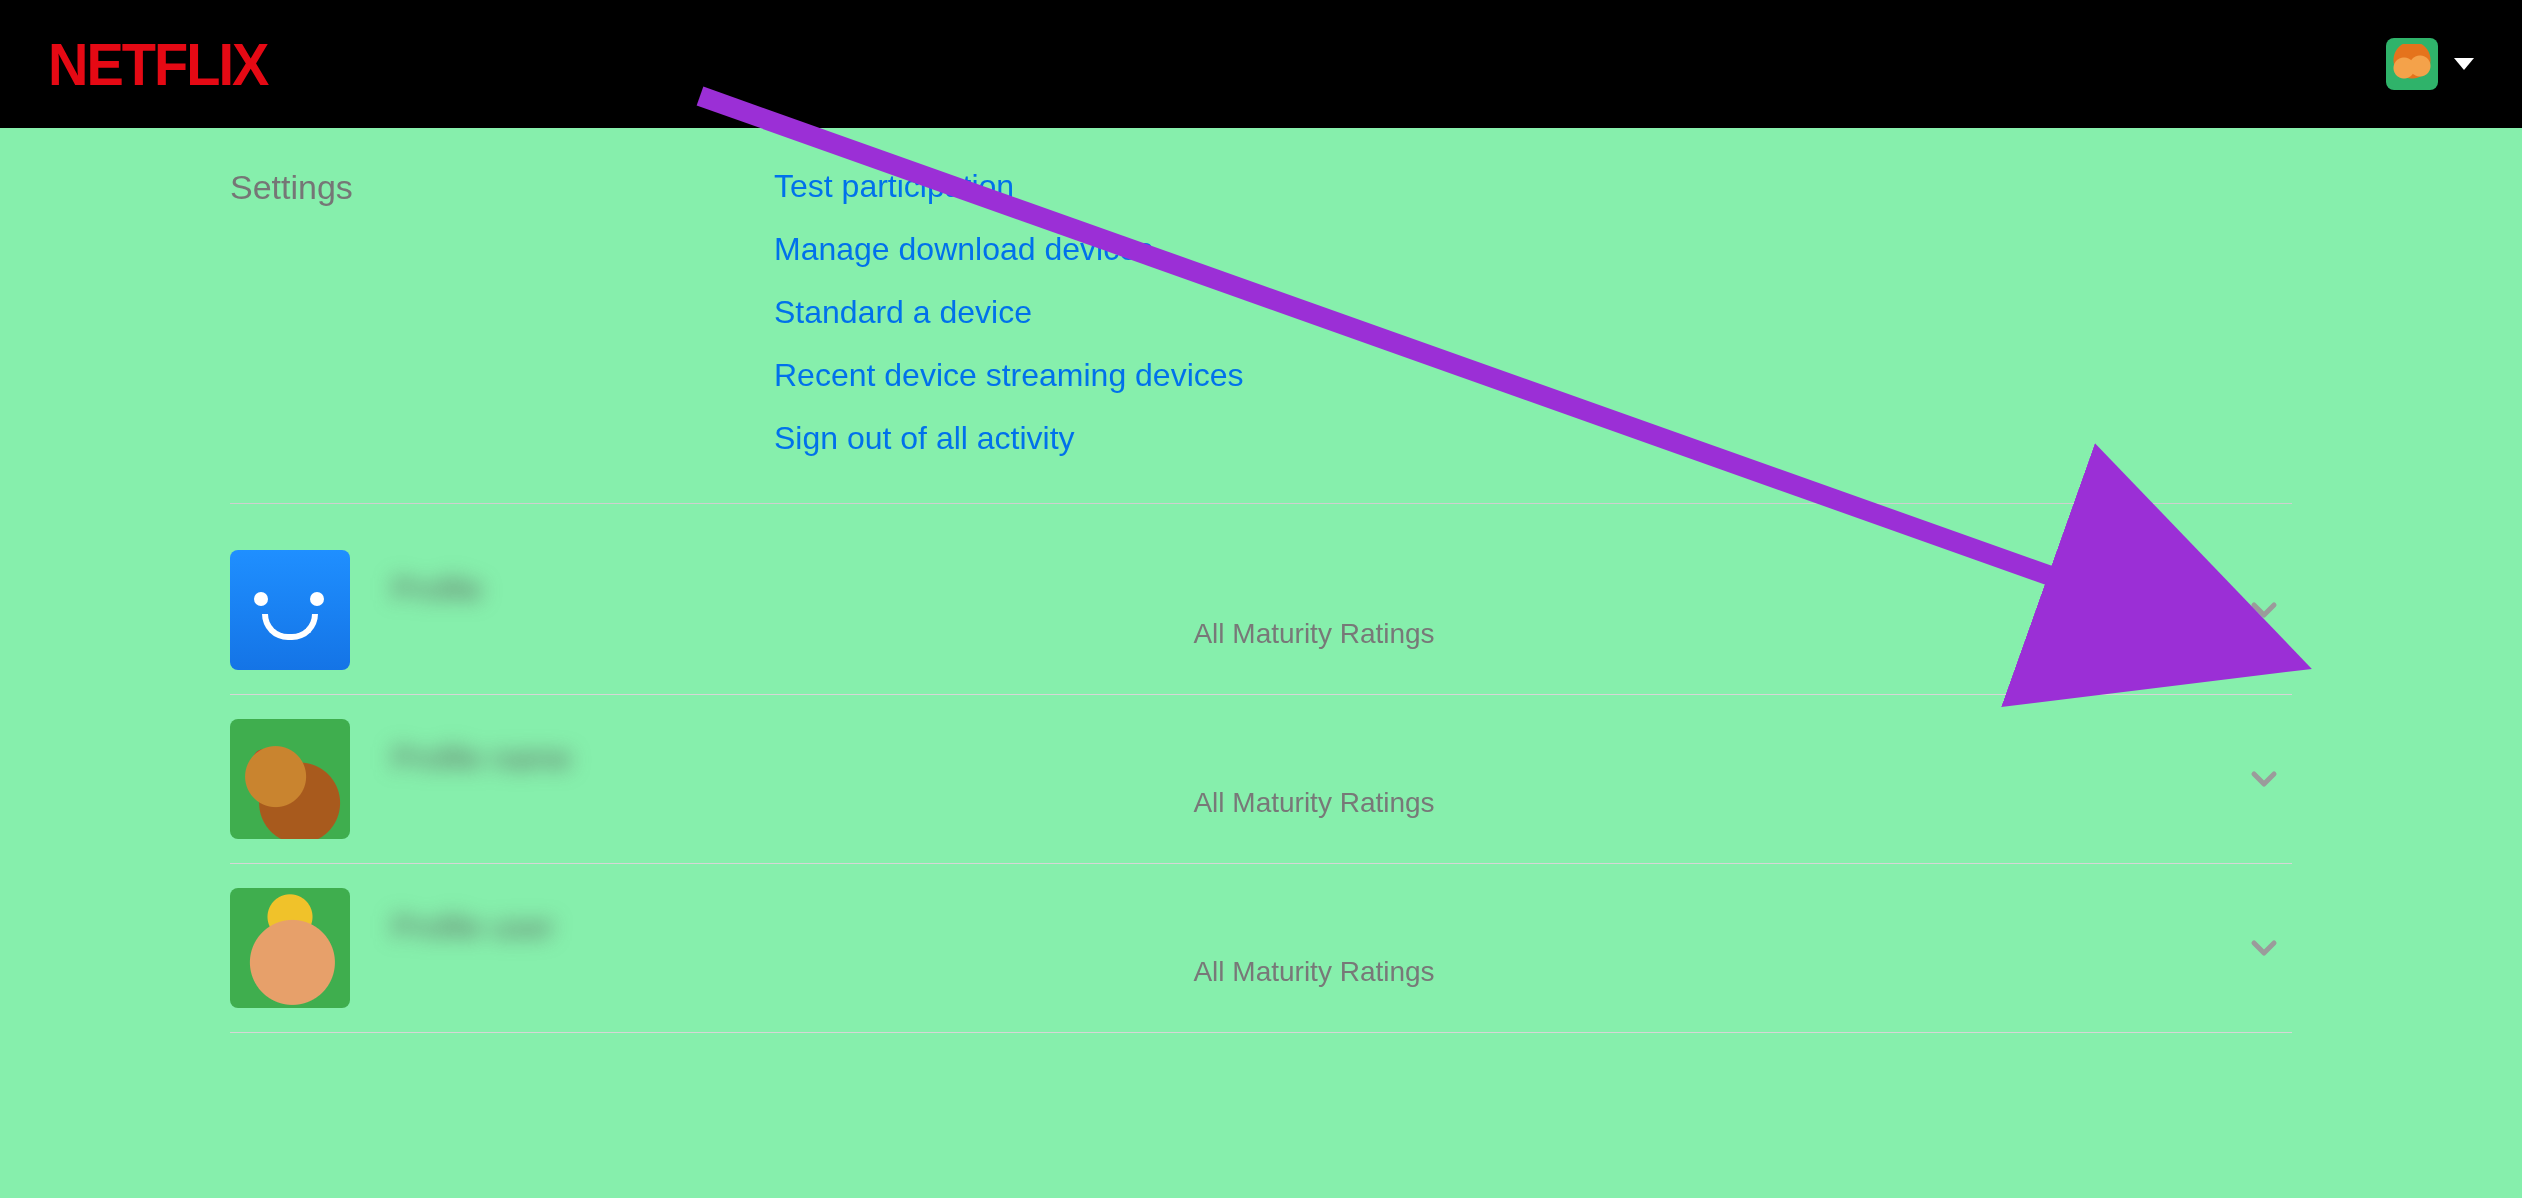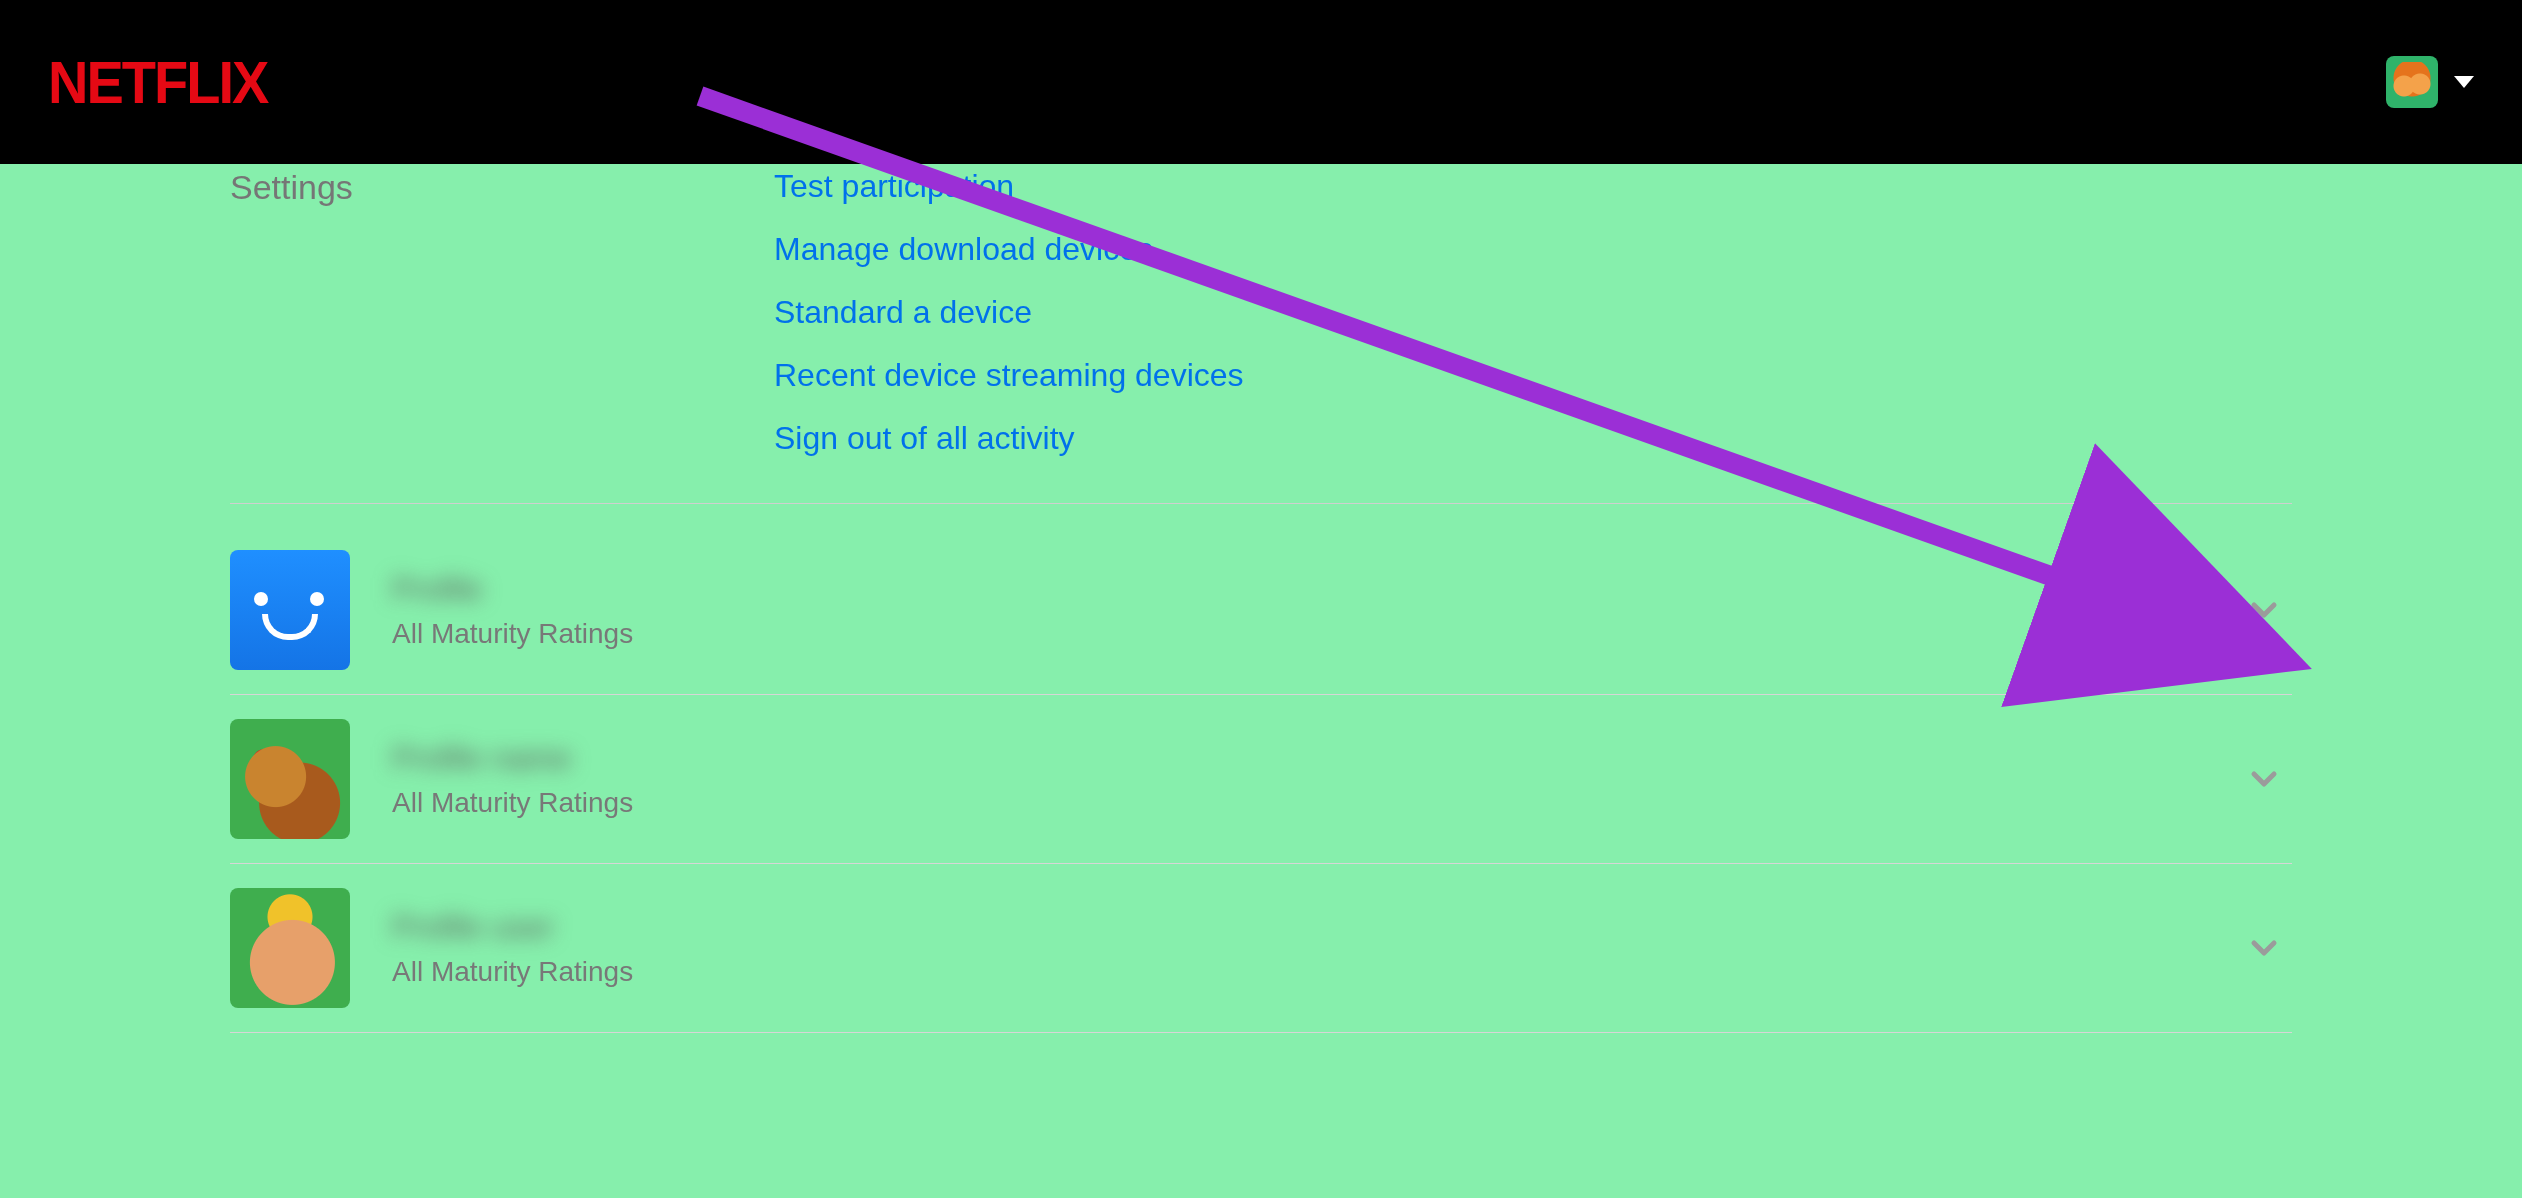--- a/index.html
+++ b/index.html
@@ -10,21 +10,21 @@
     width: 2522px;
     height: 1198px;
     overflow: hidden;
     position: relative;
   }
 
   
   .topbar {
     position: absolute;
     top: 0; left: 0; right: 0;
-    height: 164px;
+    height: 128px;
     background: #000;
     display: flex;
     align-items: center;
     padding: 0 48px;
     z-index: 10;
   }
   .logo {
     color: #e50914;
     font-weight: 900;
     font-size: 56px;
@@ -128,20 +128,21 @@
 
   hr.divider {
     border: none;
     border-top: 1px solid #cfcfcf;
     margin: 20px 0 0 0;
   }
 
   
   .profiles {
     flex:1;
+    text-align:center;
   }
   .profile-row {
     display:flex;
     align-items:center;
     padding: 24px 0;
     border-bottom: 1px solid #d6d6d6;
     cursor: pointer;
   }
   .profile-row:first-child { padding-top: 6px; }
   .profile-avatar {

